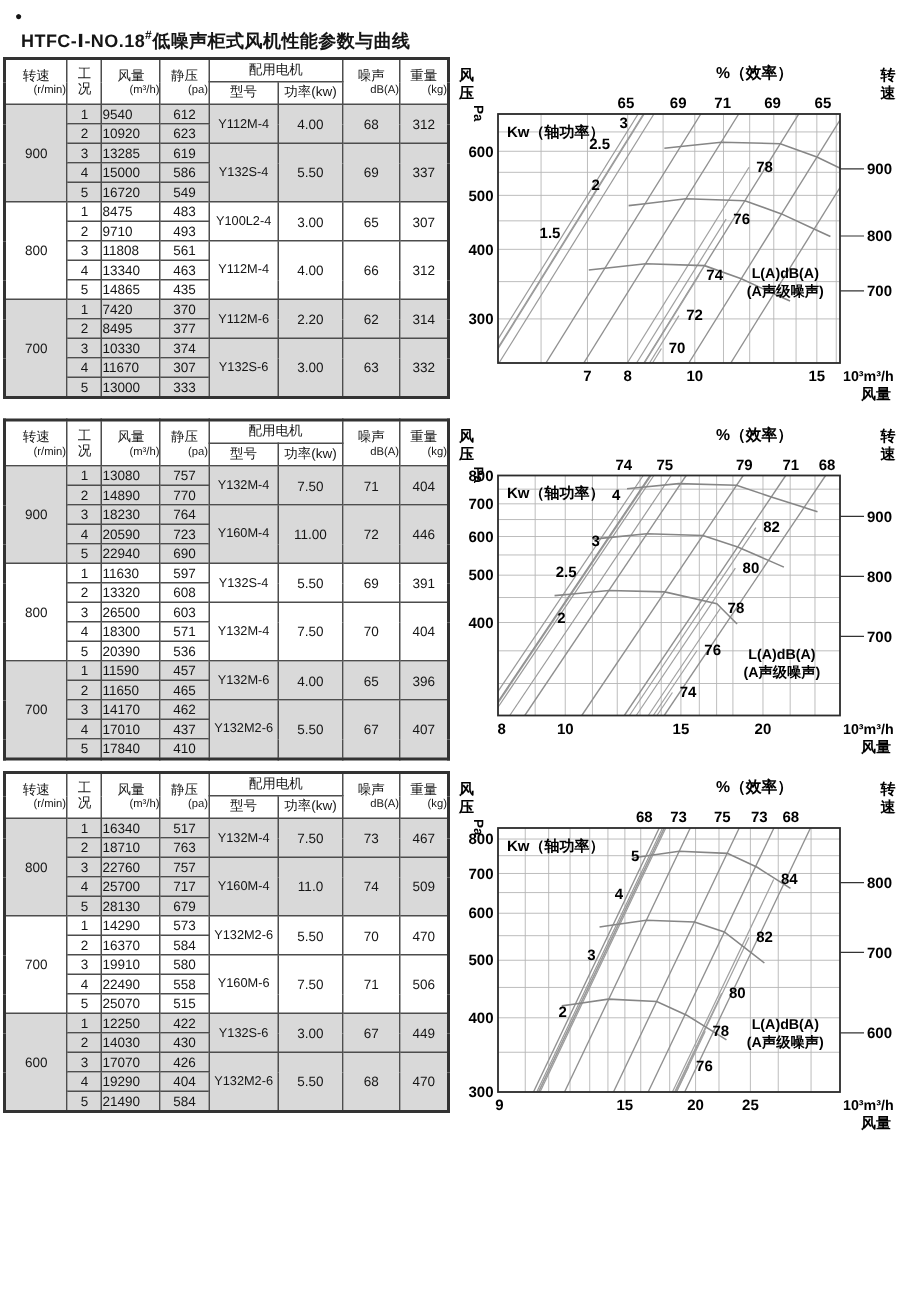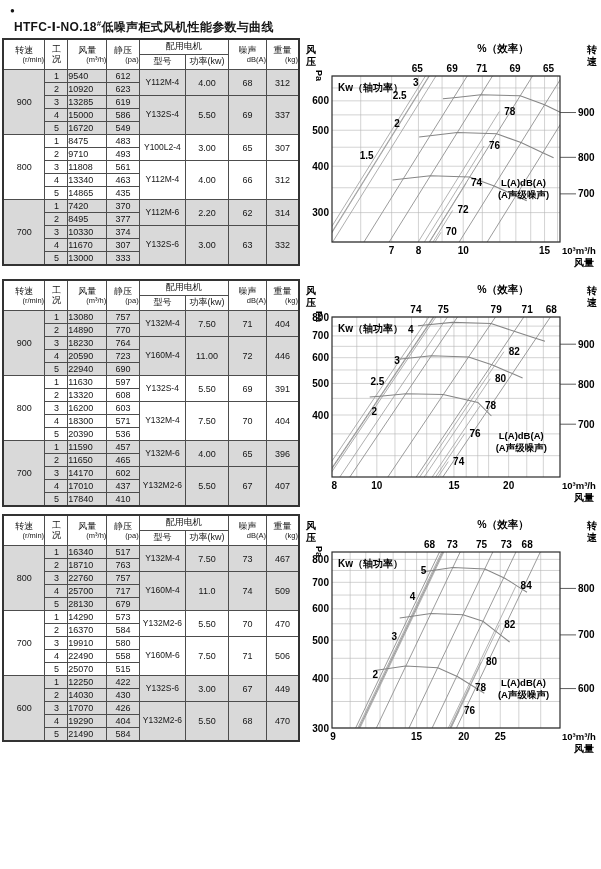--- a/index.html
+++ b/index.html
@@ -367,21 +367,21 @@
                 <td rowspan="2">69</td>
                 <td rowspan="2">391</td>
               </tr>
               <tr>
                 <td>2</td>
                 <td class="flow">13320</td>
                 <td>608</td>
               </tr>
               <tr>
                 <td>3</td>
-                <td class="flow">16200</td>
+                <td class="flow">26500</td>
                 <td>603</td>
                 <td class="model" rowspan="3">Y132M-4</td>
                 <td rowspan="3">7.50</td>
                 <td rowspan="3">70</td>
                 <td rowspan="3">404</td>
               </tr>
               <tr>
                 <td>4</td>
                 <td class="flow">18300</td>
                 <td>571</td>
@@ -402,21 +402,21 @@
                 <td rowspan="2">396</td>
               </tr>
               <tr class="shade">
                 <td>2</td>
                 <td class="flow">11650</td>
                 <td>465</td>
               </tr>
               <tr class="shade">
                 <td>3</td>
                 <td class="flow">14170</td>
-                <td>602</td>
+                <td>462</td>
                 <td class="model" rowspan="3">Y132M2-6</td>
                 <td rowspan="3">5.50</td>
                 <td rowspan="3">67</td>
                 <td rowspan="3">407</td>
               </tr>
               <tr class="shade">
                 <td>4</td>
                 <td class="flow">17010</td>
                 <td>437</td>
               </tr>

